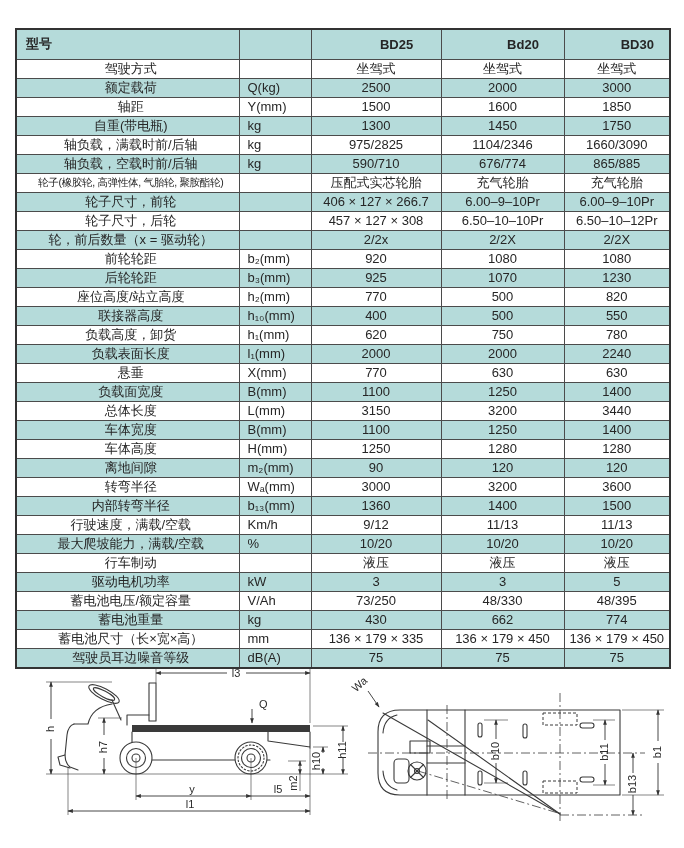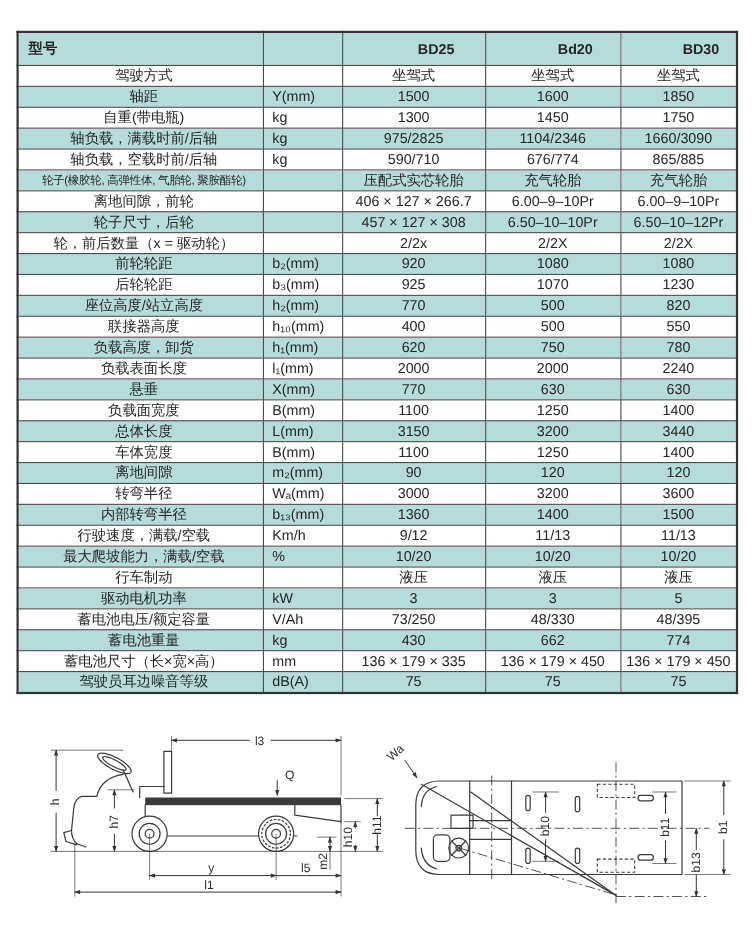--- a/index.html
+++ b/index.html
@@ -69,20 +69,27 @@
     </thead>
     <tbody id="spec-body">
         <tr>
           <td class="c-lab">驾驶方式</td>
           <td class="c-unit"></td>
           <td class="c-val">坐驾式</td>
           <td class="c-val">坐驾式</td>
           <td class="c-val">坐驾式</td>
         </tr>
         <tr>
+          <td class="c-lab">额定载荷</td>
+          <td class="c-unit">Q(kg)</td>
+          <td class="c-val">2500</td>
+          <td class="c-val">2000</td>
+          <td class="c-val">3000</td>
+        </tr>
+        <tr>
           <td class="c-lab">轴距</td>
           <td class="c-unit">Y(mm)</td>
           <td class="c-val">1500</td>
           <td class="c-val">1600</td>
           <td class="c-val">1850</td>
         </tr>
         <tr>
           <td class="c-lab">自重(带电瓶)</td>
           <td class="c-unit">kg</td>
           <td class="c-val">1300</td>
@@ -104,21 +111,21 @@
           <td class="c-val">865/885</td>
         </tr>
         <tr>
           <td class="c-lab small">轮子(橡胶轮, 高弹性体, 气胎轮, 聚胺酯轮)</td>
           <td class="c-unit"></td>
           <td class="c-val">压配式实芯轮胎</td>
           <td class="c-val">充气轮胎</td>
           <td class="c-val">充气轮胎</td>
         </tr>
         <tr>
-          <td class="c-lab">离地间隙，前轮</td>
+          <td class="c-lab">轮子尺寸，前轮</td>
           <td class="c-unit"></td>
           <td class="c-val">406 × 127 × 266.7</td>
           <td class="c-val">6.00–9–10Pr</td>
           <td class="c-val">6.00–9–10Pr</td>
         </tr>
         <tr>
           <td class="c-lab">轮子尺寸，后轮</td>
           <td class="c-unit"></td>
           <td class="c-val">457 × 127 × 308</td>
           <td class="c-val">6.50–10–10Pr</td>
@@ -193,20 +200,27 @@
           <td class="c-val">3150</td>
           <td class="c-val">3200</td>
           <td class="c-val">3440</td>
         </tr>
         <tr>
           <td class="c-lab">车体宽度</td>
           <td class="c-unit">B(mm)</td>
           <td class="c-val">1100</td>
           <td class="c-val">1250</td>
           <td class="c-val">1400</td>
+        </tr>
+        <tr>
+          <td class="c-lab">车体高度</td>
+          <td class="c-unit">H(mm)</td>
+          <td class="c-val">1250</td>
+          <td class="c-val">1280</td>
+          <td class="c-val">1280</td>
         </tr>
         <tr>
           <td class="c-lab">离地间隙</td>
           <td class="c-unit">m₂(mm)</td>
           <td class="c-val">90</td>
           <td class="c-val">120</td>
           <td class="c-val">120</td>
         </tr>
         <tr>
           <td class="c-lab">转弯半径</td>

